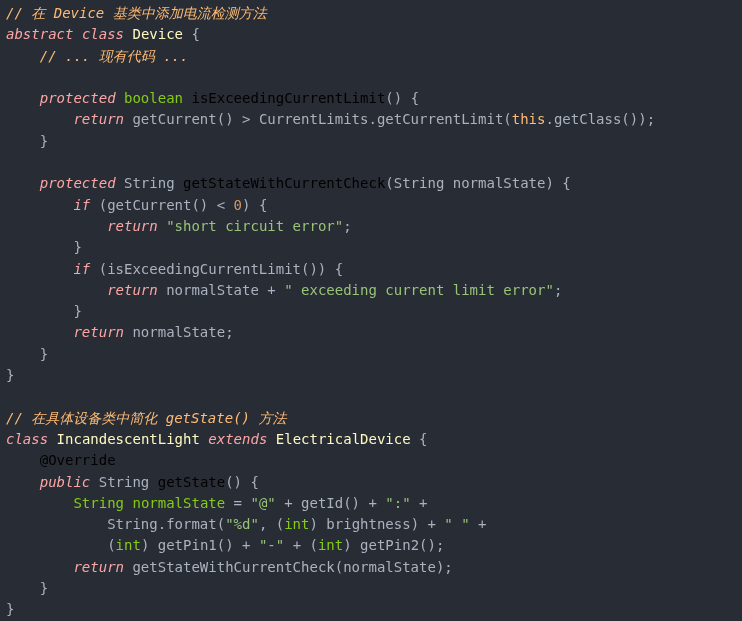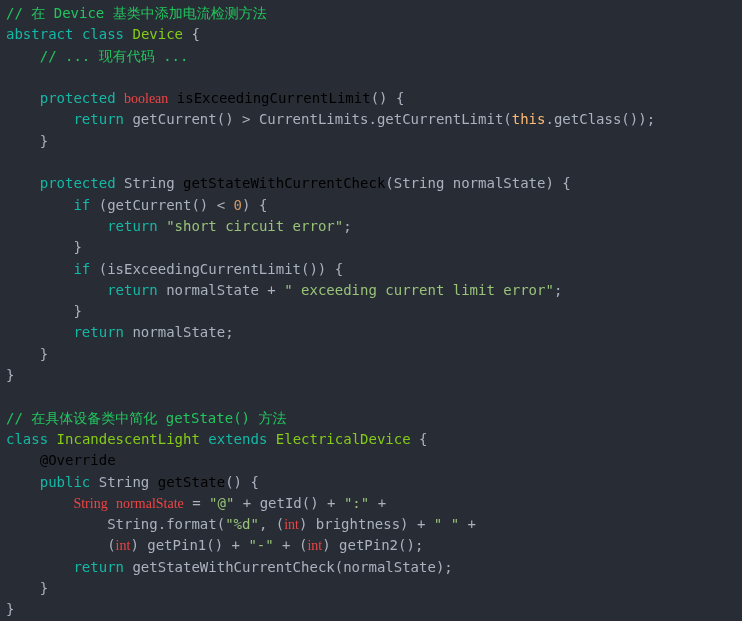--- a/index.html
+++ b/index.html
@@ -24,24 +24,24 @@
     white-space: pre;
     -webkit-font-smoothing: antialiased;
   }
   .line {
     height: 21.3px;
     padding-left: 6px;
     white-space: pre;
   }
   
   .t-plain    { color: #abb2bf; }
-  .t-comment  { color: #22c55e; }
-  .t-keyword  { color: #14b8a6; }
-  .t-type     { color: #ef4444; font-family: Liberation Serif, serif; }
-  .t-classname{ color: #84cc16; }
+  .t-comment  { color: #fdba74; font-style: italic; }
+  .t-keyword  { color: #fca5a5; font-style: italic; }
+  .t-type     { color: #84cc16; }
+  .t-classname{ color: #fef9c3; }
   .t-string   { color: #98c379; }
   .t-number   { color: #d19a66; }
   .t-this     { color: #fdba74; }
 </style>
 </head>
 <body>
 
 <div id="editor"><div class="line"><span class="t-comment">// 在 Device 基类中添加电流检测方法</span></div><div class="line"><span class="t-keyword">abstract</span><span class="t-plain"> </span><span class="t-keyword">class</span><span class="t-plain"> </span><span class="t-classname">Device</span><span class="t-plain"> {</span></div><div class="line"><span class="t-plain">    </span><span class="t-comment">// ... 现有代码 ...</span></div><div class="line"><span class="t-plain"></span></div><div class="line"><span class="t-plain">    </span><span class="t-keyword">protected</span><span class="t-plain"> </span><span class="t-type">boolean</span><span class="t-plain"> </span><span class="t-function">isExceedingCurrentLimit</span><span class="t-plain">() {</span></div><div class="line"><span class="t-plain">        </span><span class="t-keyword">return</span><span class="t-plain"> getCurrent() </span><span class="t-plain">&gt;</span><span class="t-plain"> CurrentLimits.getCurrentLimit(</span><span class="t-this">this</span><span class="t-plain">.getClass());</span></div><div class="line"><span class="t-plain">    </span><span class="t-plain">}</span></div><div class="line"><span class="t-plain"></span></div><div class="line"><span class="t-plain">    </span><span class="t-keyword">protected</span><span class="t-plain"> String </span><span class="t-function">getStateWithCurrentCheck</span><span class="t-plain">(String normalState) {</span></div><div class="line"><span class="t-plain">        </span><span class="t-keyword">if</span><span class="t-plain"> (getCurrent() &lt; </span><span class="t-number">0</span><span class="t-plain">) {</span></div><div class="line"><span class="t-plain">            </span><span class="t-keyword">return</span><span class="t-plain"> </span><span class="t-string">"short circuit error"</span><span class="t-plain">;</span></div><div class="line"><span class="t-plain">        </span><span class="t-plain">}</span></div><div class="line"><span class="t-plain">        </span><span class="t-keyword">if</span><span class="t-plain"> (isExceedingCurrentLimit()) {</span></div><div class="line"><span class="t-plain">            </span><span class="t-keyword">return</span><span class="t-plain"> normalState + </span><span class="t-string">" exceeding current limit error"</span><span class="t-plain">;</span></div><div class="line"><span class="t-plain">        </span><span class="t-plain">}</span></div><div class="line"><span class="t-plain">        </span><span class="t-keyword">return</span><span class="t-plain"> normalState;</span></div><div class="line"><span class="t-plain">    </span><span class="t-plain">}</span></div><div class="line"><span class="t-plain">}</span></div><div class="line"><span class="t-plain"></span></div><div class="line"><span class="t-comment">// 在具体设备类中简化 getState() 方法</span></div><div class="line"><span class="t-keyword">class</span><span class="t-plain"> </span><span class="t-classname">IncandescentLight</span><span class="t-plain"> </span><span class="t-keyword">extends</span><span class="t-plain"> </span><span class="t-classname">ElectricalDevice</span><span class="t-plain"> {</span></div><div class="line"><span class="t-plain">    </span><span class="t-annotation">@Override</span></div><div class="line"><span class="t-plain">    </span><span class="t-keyword">public</span><span class="t-plain"> String </span><span class="t-function">getState</span><span class="t-plain">() {</span></div><div class="line"><span class="t-plain">        </span><span class="t-type">String</span><span class="t-plain"> </span><span class="t-type">normalState</span><span class="t-plain"> = </span><span class="t-string">"@"</span><span class="t-plain"> + getId() + </span><span class="t-string">":"</span><span class="t-plain"> +</span></div><div class="line"><span class="t-plain">            </span><span class="t-plain">String.format(</span><span class="t-string">"%d"</span><span class="t-plain">, (</span><span class="t-type">int</span><span class="t-plain">) brightness) + </span><span class="t-string">" "</span><span class="t-plain"> +</span></div><div class="line"><span class="t-plain">            </span><span class="t-plain">(</span><span class="t-type">int</span><span class="t-plain">) getPin1() + </span><span class="t-string">"-"</span><span class="t-plain"> + (</span><span class="t-type">int</span><span class="t-plain">) getPin2();</span></div><div class="line"><span class="t-plain">        </span><span class="t-keyword">return</span><span class="t-plain"> getStateWithCurrentCheck(normalState);</span></div><div class="line"><span class="t-plain">    </span><span class="t-plain">}</span></div><div class="line"><span class="t-plain">}</span></div></div>
 
 </body></html>

